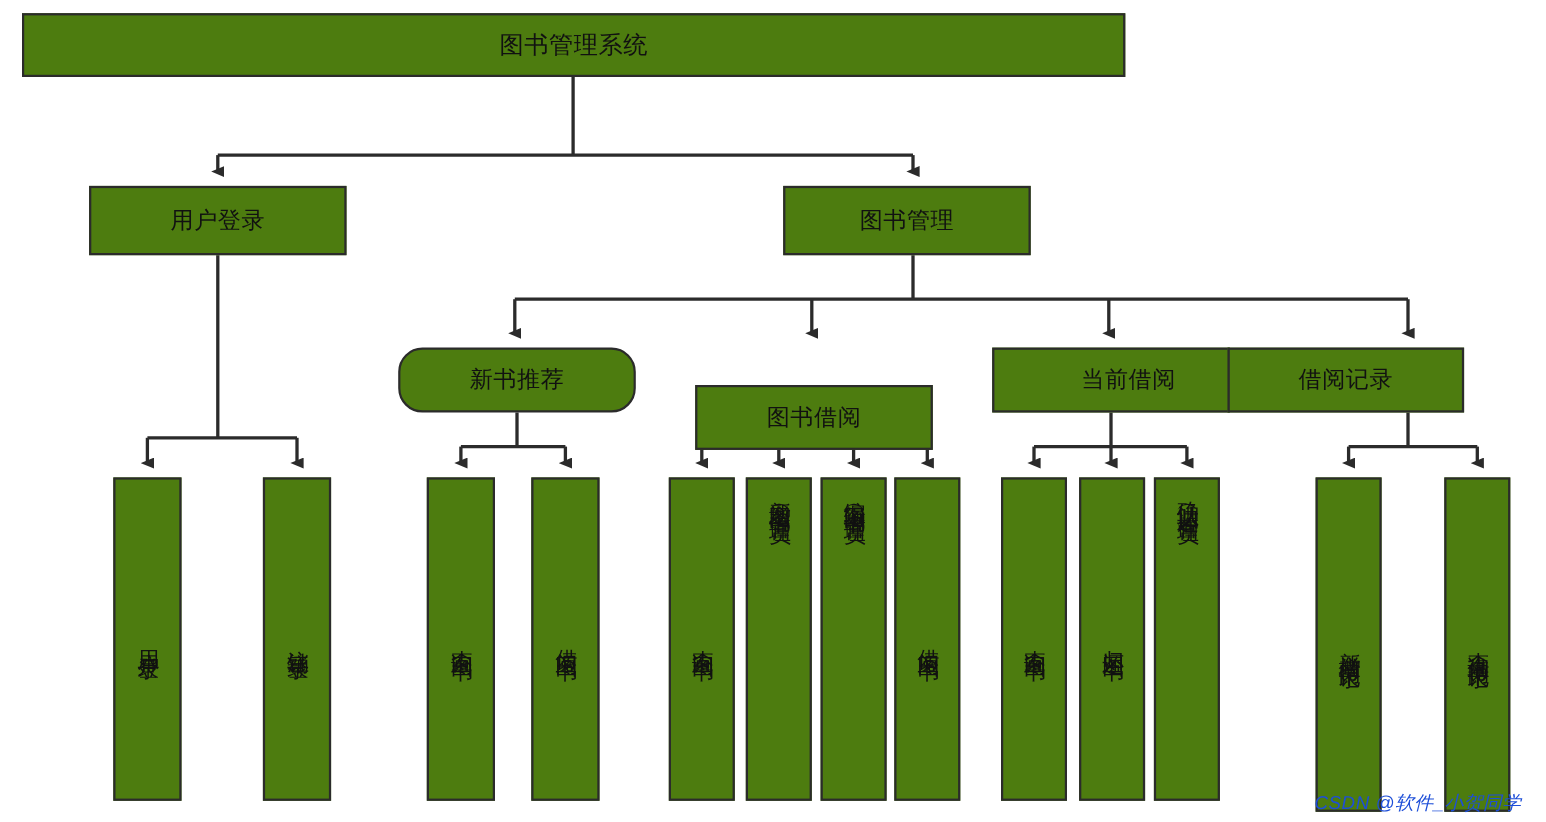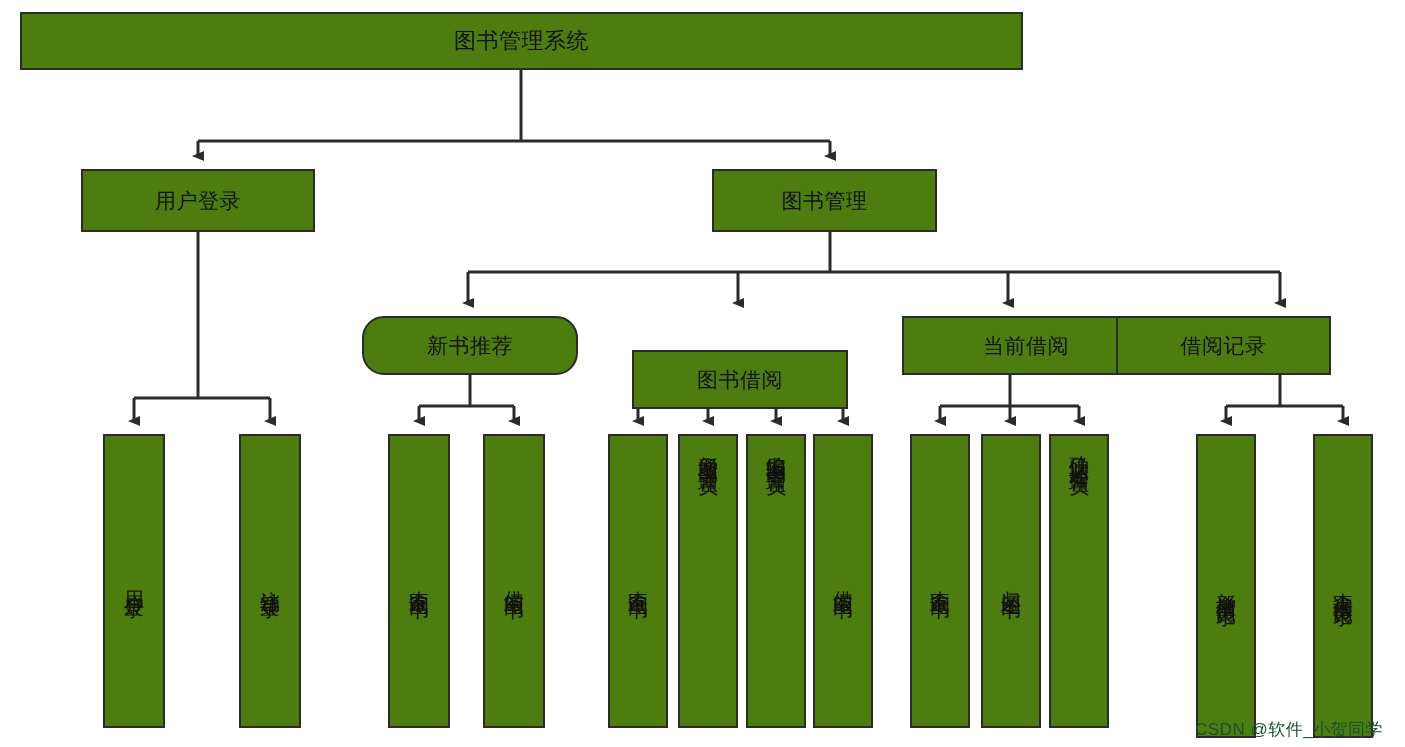--- a/index.html
+++ b/index.html
@@ -56,23 +56,24 @@
     white-space: nowrap;
   }
   .node.vert.center-text {
     align-items: center;
     padding-top: 0;
   }
   .node.root .label { font-size: 22px; }
   .watermark {
     position: absolute;
     font-size: 17px;
-    color: #14532d;
+    color: #1d4ed8;
     white-space: nowrap;
     letter-spacing: 0.5px;
+    font-style: italic;
   }
 </style>
 </head>
 <body>
 
 <div id="canvas">
 
   <svg class="connectors" viewBox="0 0 1405 747">
     <defs>
       <marker id="arrow" markerWidth="12" markerHeight="12" refX="5" refY="6" orient="auto" markerUnits="userSpaceOnUse">

